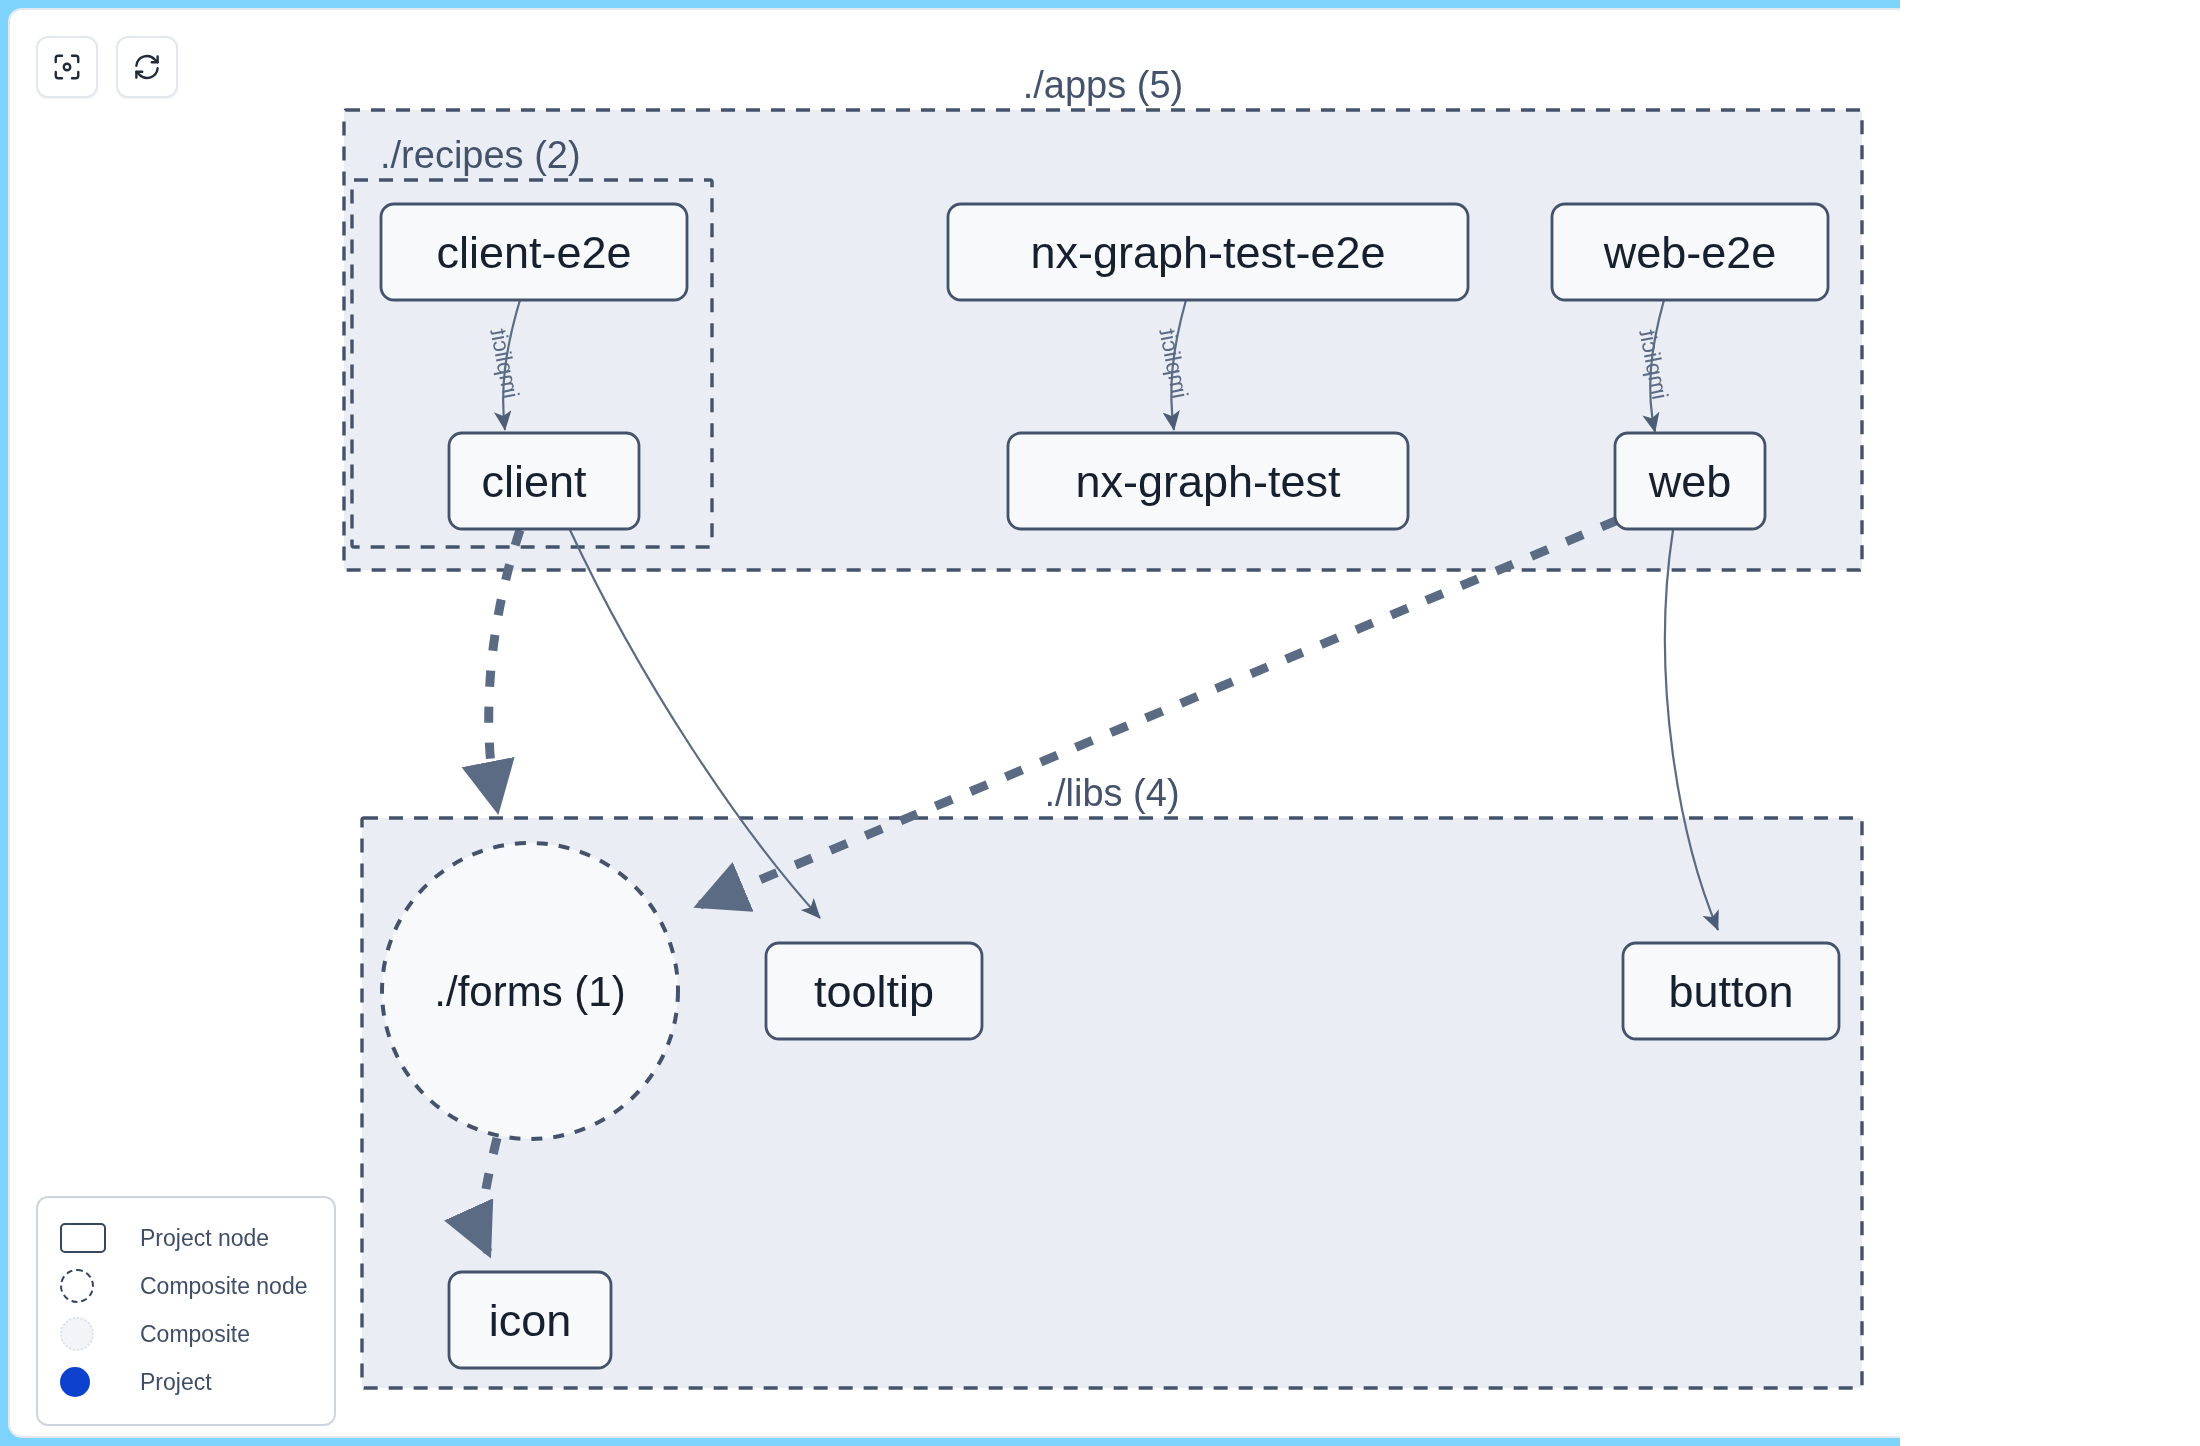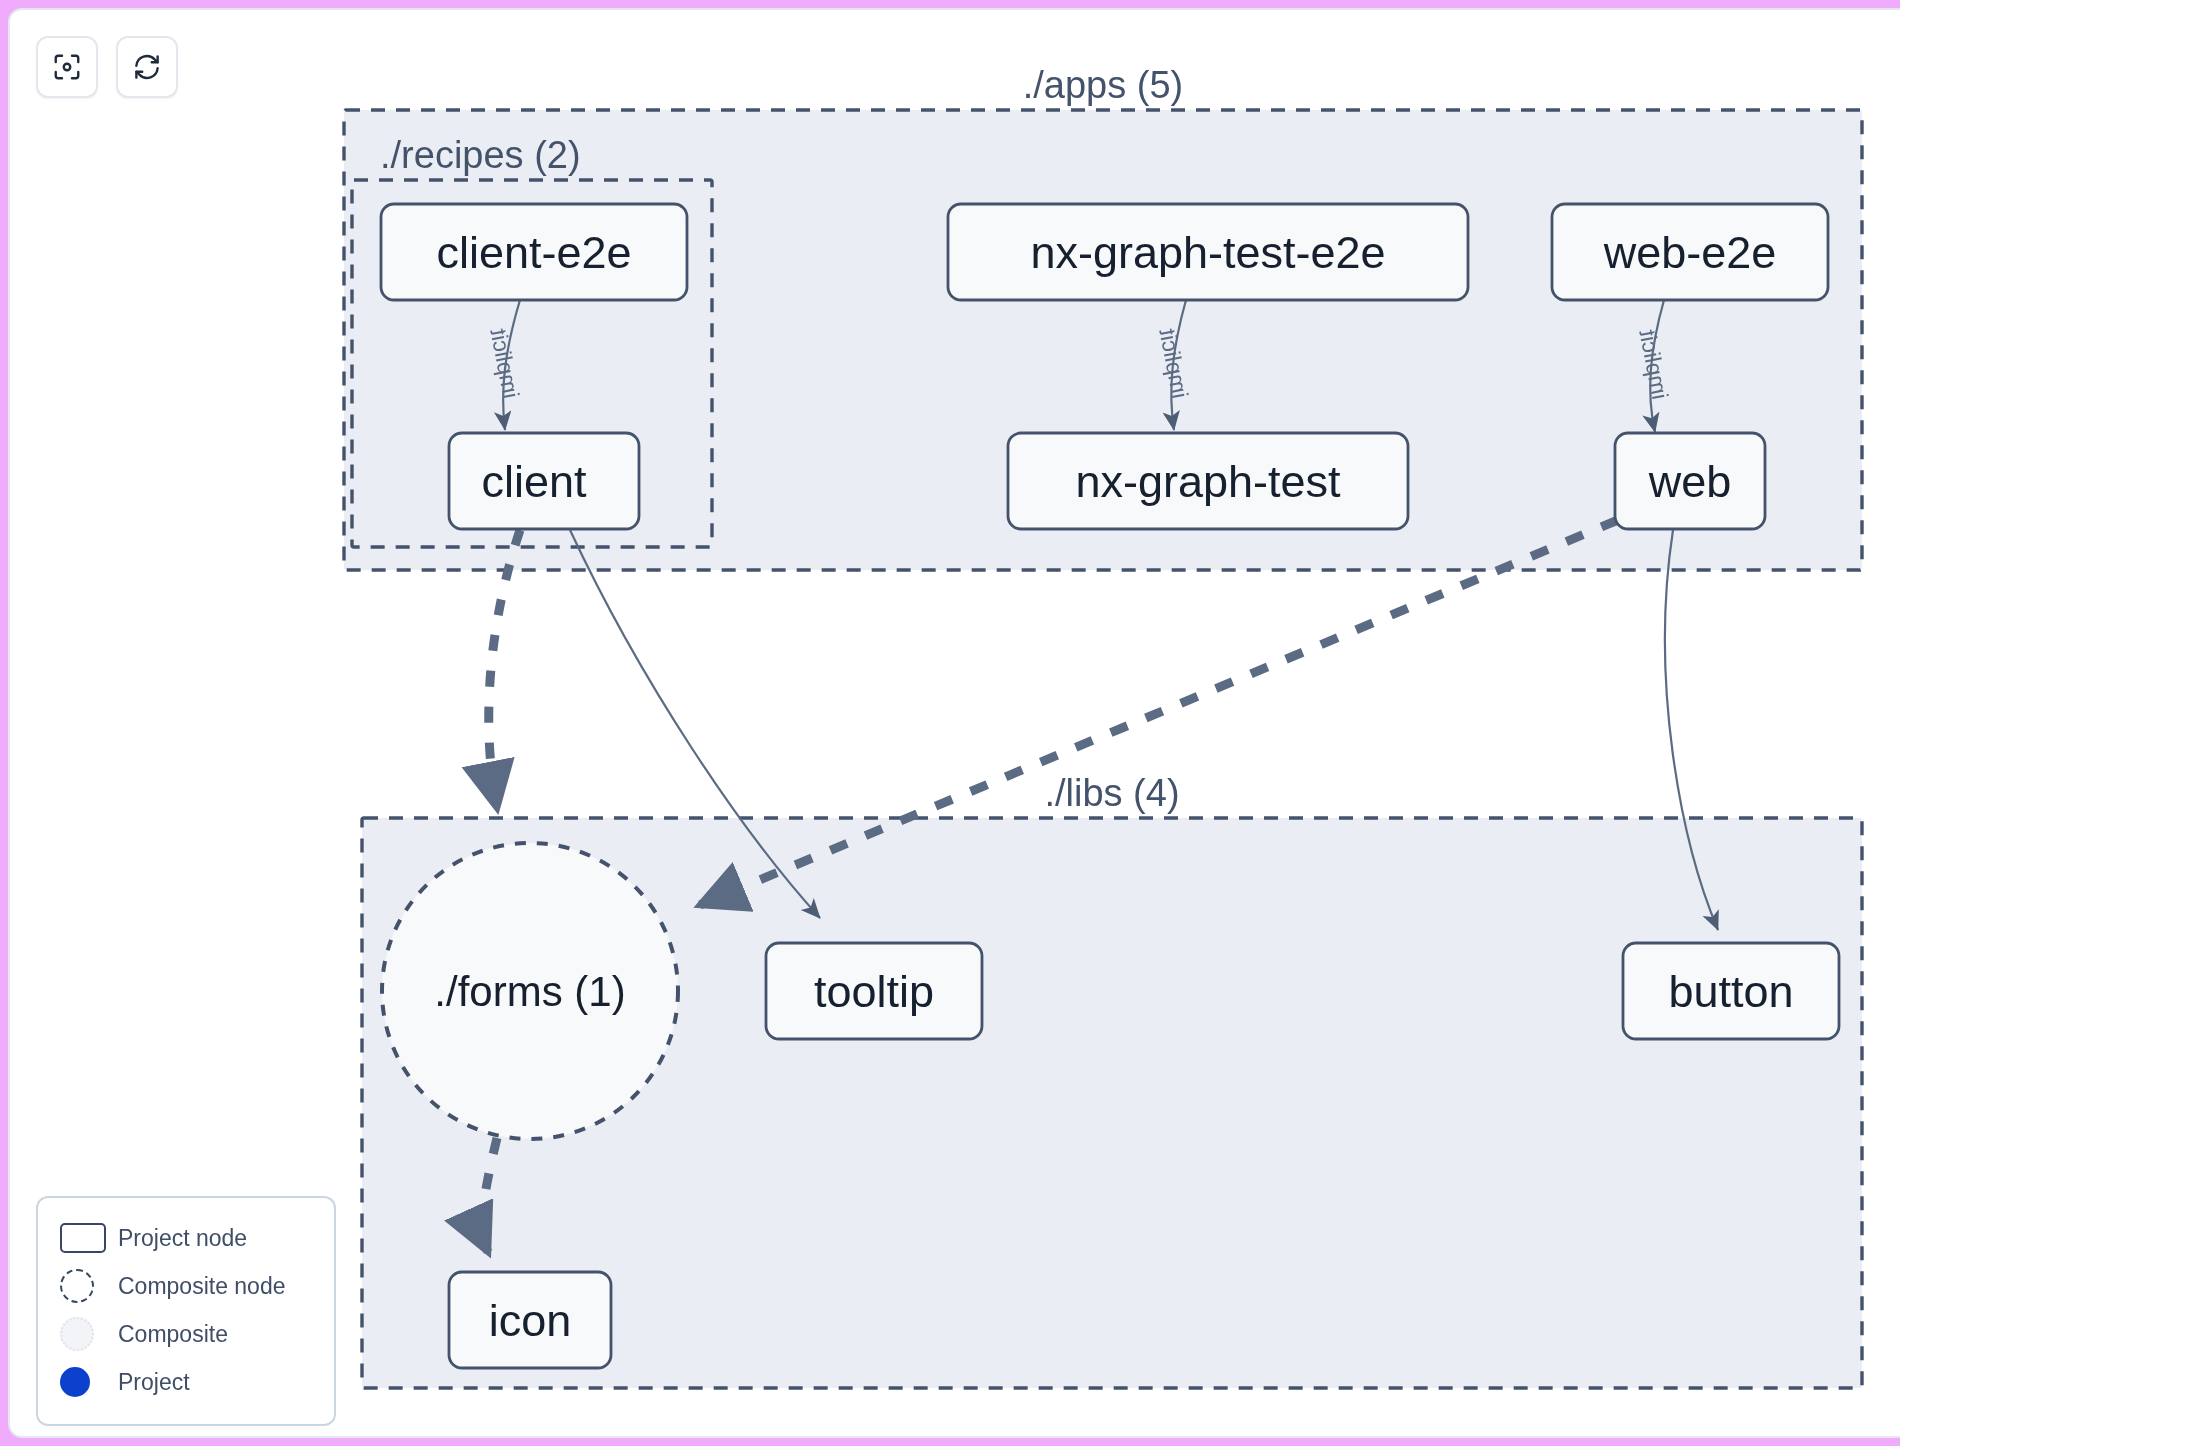--- a/index.html
+++ b/index.html
@@ -5,21 +5,21 @@
   html, body {
     margin: 0;
     padding: 0;
     background: #ffffff;
     font-family: "Liberation Sans", sans-serif;
   }
   #stage {
     position: relative;
     width: 1900px;
     height: 1446px;
-    background: #f0abfc;
+    background: #7dd3fc;
     overflow: hidden;
   }
   #canvas-frame {
     position: absolute;
     left: 8px;
     top: 8px;
     width: 2182px;
     height: 1430px;
     border: 2px solid #e3e8ef;
     border-radius: 14px;
@@ -104,21 +104,21 @@
     box-sizing: border-box;
   }
   .sw-touched {
     width: 30px; height: 30px;
     border-radius: 50%;
     background: #0b41cd;
   }
   .legend-label {
     font-size: 23px;
     color: #3f4e66;
-    margin-left: 6px;
+    margin-left: 28px;
     white-space: nowrap;
   }
 </style>
 </head>
 <body>
 
 <div id="stage">
 
   <div id="canvas-frame"></div>
 

